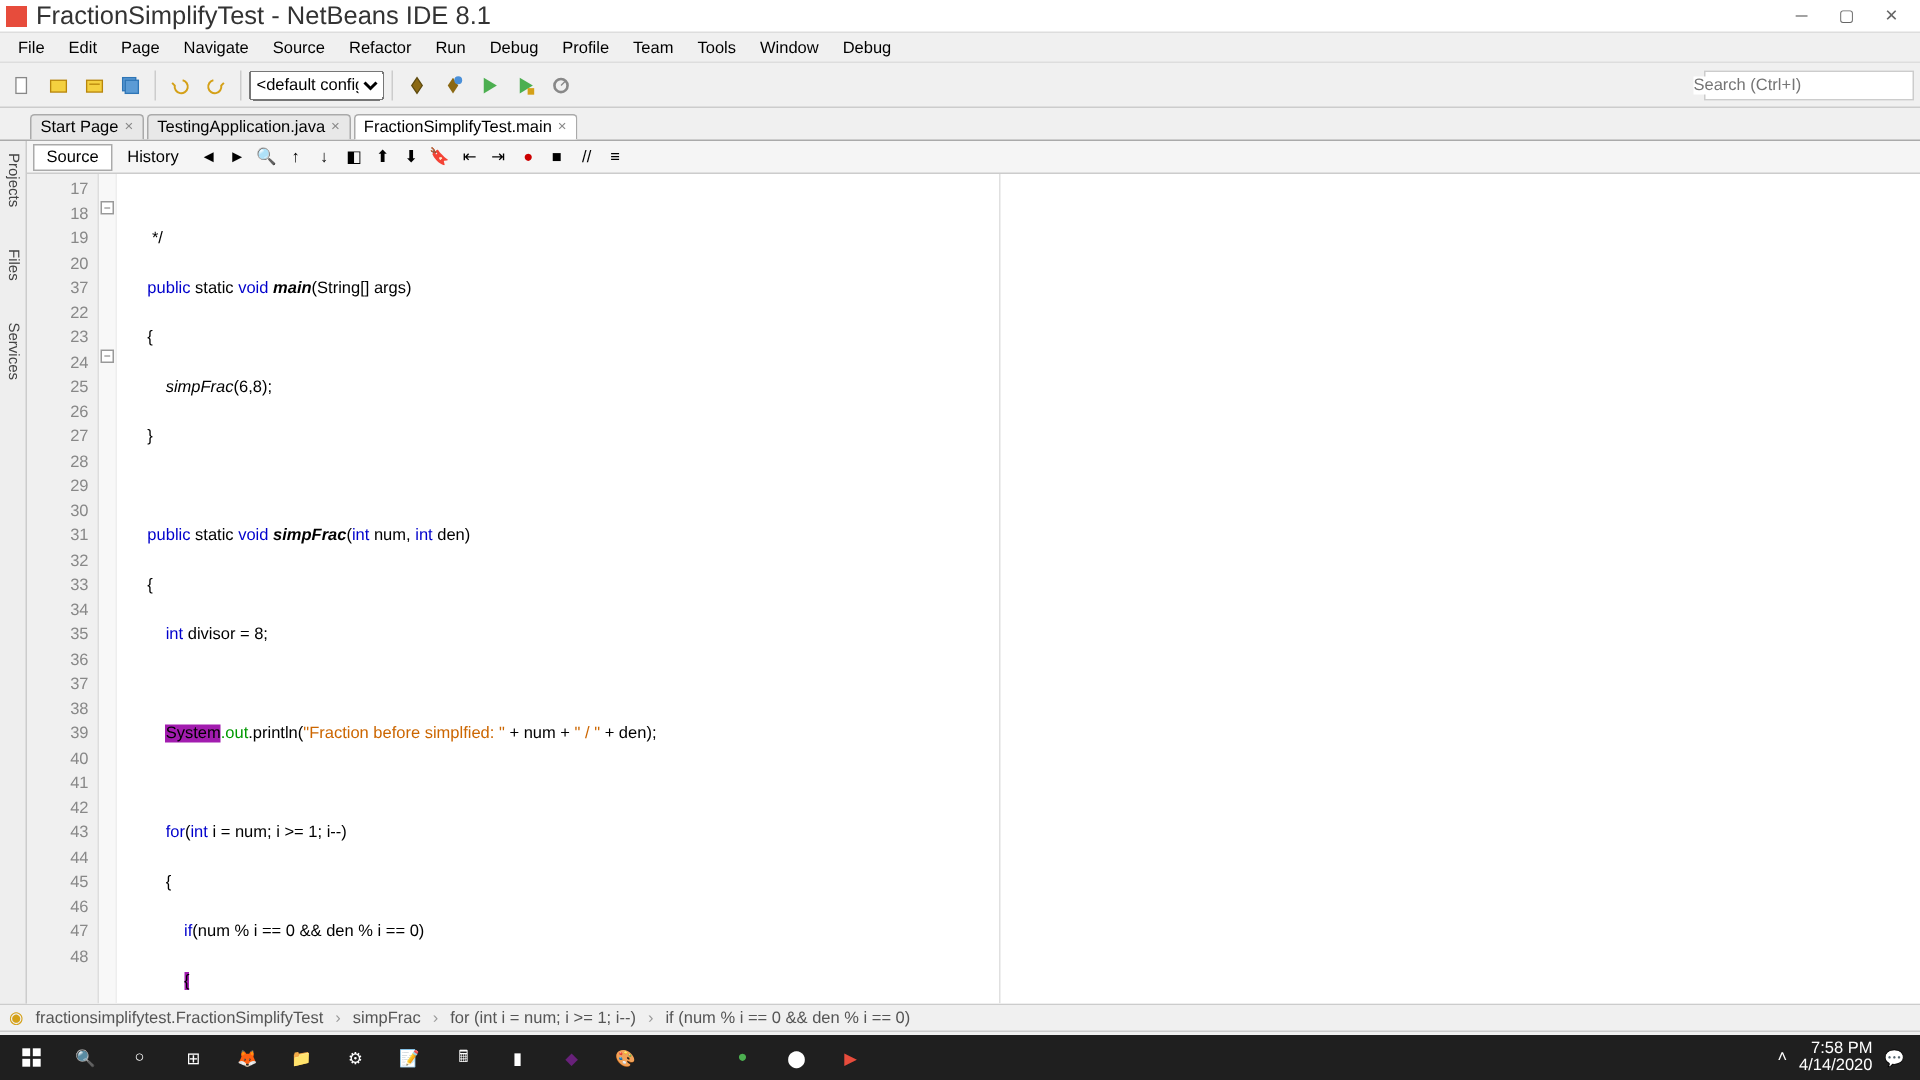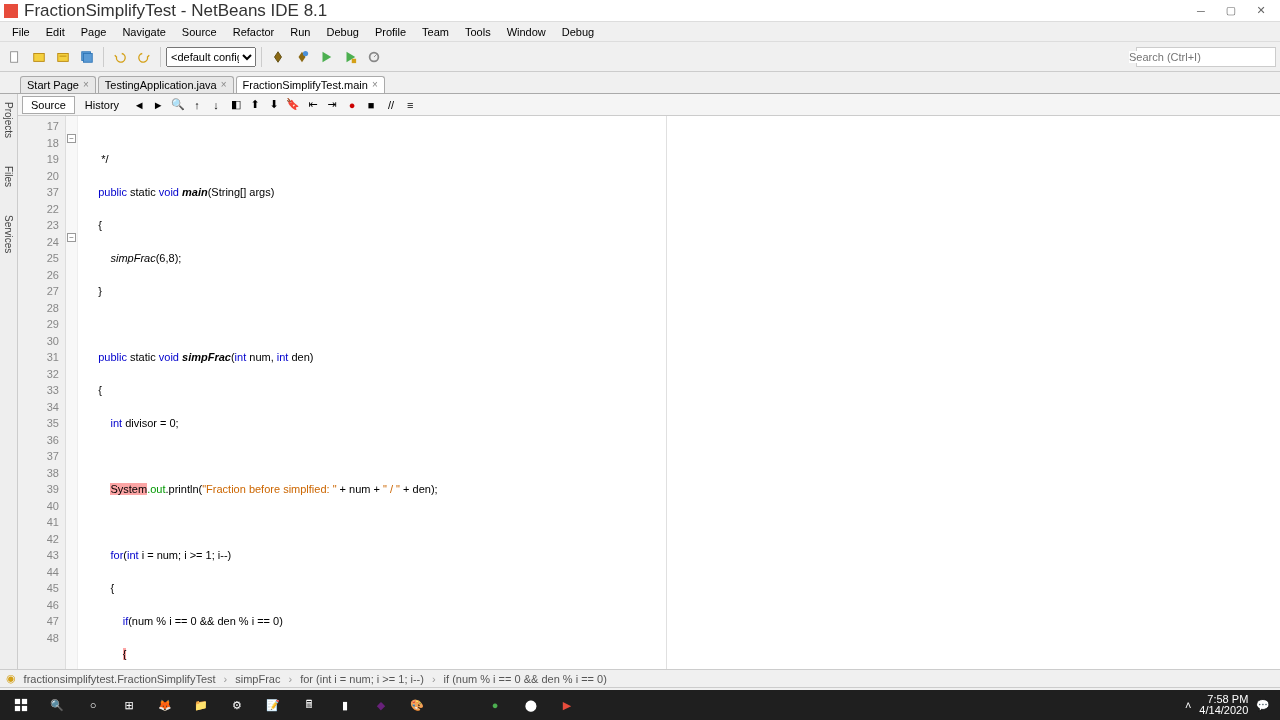--- a/index.html
+++ b/index.html
@@ -38,21 +38,21 @@
 .code-area { flex: 1; display: flex; background: #fff; overflow: hidden; }
 .gutter { width: 48px; background: #f0f0f0; border-right: 1px solid #ddd; text-align: right; padding-right: 6px; color: #888; font-family: 'Courier New', monospace; font-size: 12px; line-height: 16.5px; padding-top: 2px; }
 .fold-strip { width: 12px; background: #f8f8f8; border-right: 1px solid #eee; position: relative; }
 .code-content { flex: 1; font-family: 'Courier New', monospace; font-size: 12px; line-height: 16.5px; padding: 2px 0 2px 8px; position: relative; white-space: pre; }
 .code-line { height: 16.5px; }
 .ruler { position: absolute; top: 0; bottom: 0; left: 588px; width: 1px; background: #e0e0e0; }
 
 .kw { color: #0000cc; }
 .str { color: #cc6600; }
 .method { font-style: italic; }
-.hl-yellow { background: #fca5a5; }
+.hl-yellow { background: #a21caf; }
 .field { color: #009900; }
 
 .breadcrumb { height: 18px; background: #f0f0f0; border-top: 1px solid #ccc; display: flex; align-items: center; padding: 0 6px; gap: 4px; font-size: 10px; color: #555; }
 .breadcrumb .crumb { padding: 0 4px; }
 .breadcrumb .sep-c { color: #999; }
 
 .statusbar { height: 22px; background: #f0f0f0; border-top: 1px solid #ccc; display: flex; align-items: center; padding: 0 6px; }
 .statusbar .output-btn { display: flex; align-items: center; gap: 4px; padding: 1px 6px; background: #fff; border: 1px solid #ccc; cursor: pointer; }
 .statusbar .right { margin-left: auto; display: flex; gap: 18px; color: #555; font-size: 10px; }
 
@@ -253,21 +253,21 @@
       <div class="code-content">
         <div class="ruler"></div>
 <div class="code-line"><span>     */</span></div>
 <div class="code-line"><span>    </span><span class="kw">public</span><span> static </span><span class="kw">void</span><span class="method" style="font-weight:bold"> main</span><span>(String[] args)</span></div>
 <div class="code-line"><span>    {</span></div>
 <div class="code-line"><span>        </span><span class="method">simpFrac</span><span>(6,8);</span></div>
 <div class="code-line"><span>    }</span></div>
 <div class="code-line"><span></span></div>
 <div class="code-line"><span>    </span><span class="kw">public</span><span> static </span><span class="kw">void</span><span class="method" style="font-weight:bold"> simpFrac</span><span>(</span><span class="kw">int</span><span> num, </span><span class="kw">int</span><span> den)</span></div>
 <div class="code-line"><span>    {</span></div>
-<div class="code-line"><span>        </span><span class="kw">int</span><span> divisor = 0;</span></div>
+<div class="code-line"><span>        </span><span class="kw">int</span><span> divisor = 8;</span></div>
 <div class="code-line"><span></span></div>
 <div class="code-line"><span>        </span><span class="hl-yellow">System</span><span class="field">.out</span><span>.println(</span><span class="str">"Fraction before simplfied: "</span><span> + num + </span><span class="str">" / "</span><span> + den);</span></div>
 <div class="code-line"><span></span></div>
 <div class="code-line"><span>        </span><span class="kw">for</span><span>(</span><span class="kw">int</span><span> i = num; i &gt;= 1; i--)</span></div>
 <div class="code-line"><span>        {</span></div>
 <div class="code-line"><span>            </span><span class="kw">if</span><span>(num % i == 0 &amp;&amp; den % i == 0)</span></div>
 <div class="code-line"><span>            </span><span class="hl-yellow">{</span></div>
 
 
 

